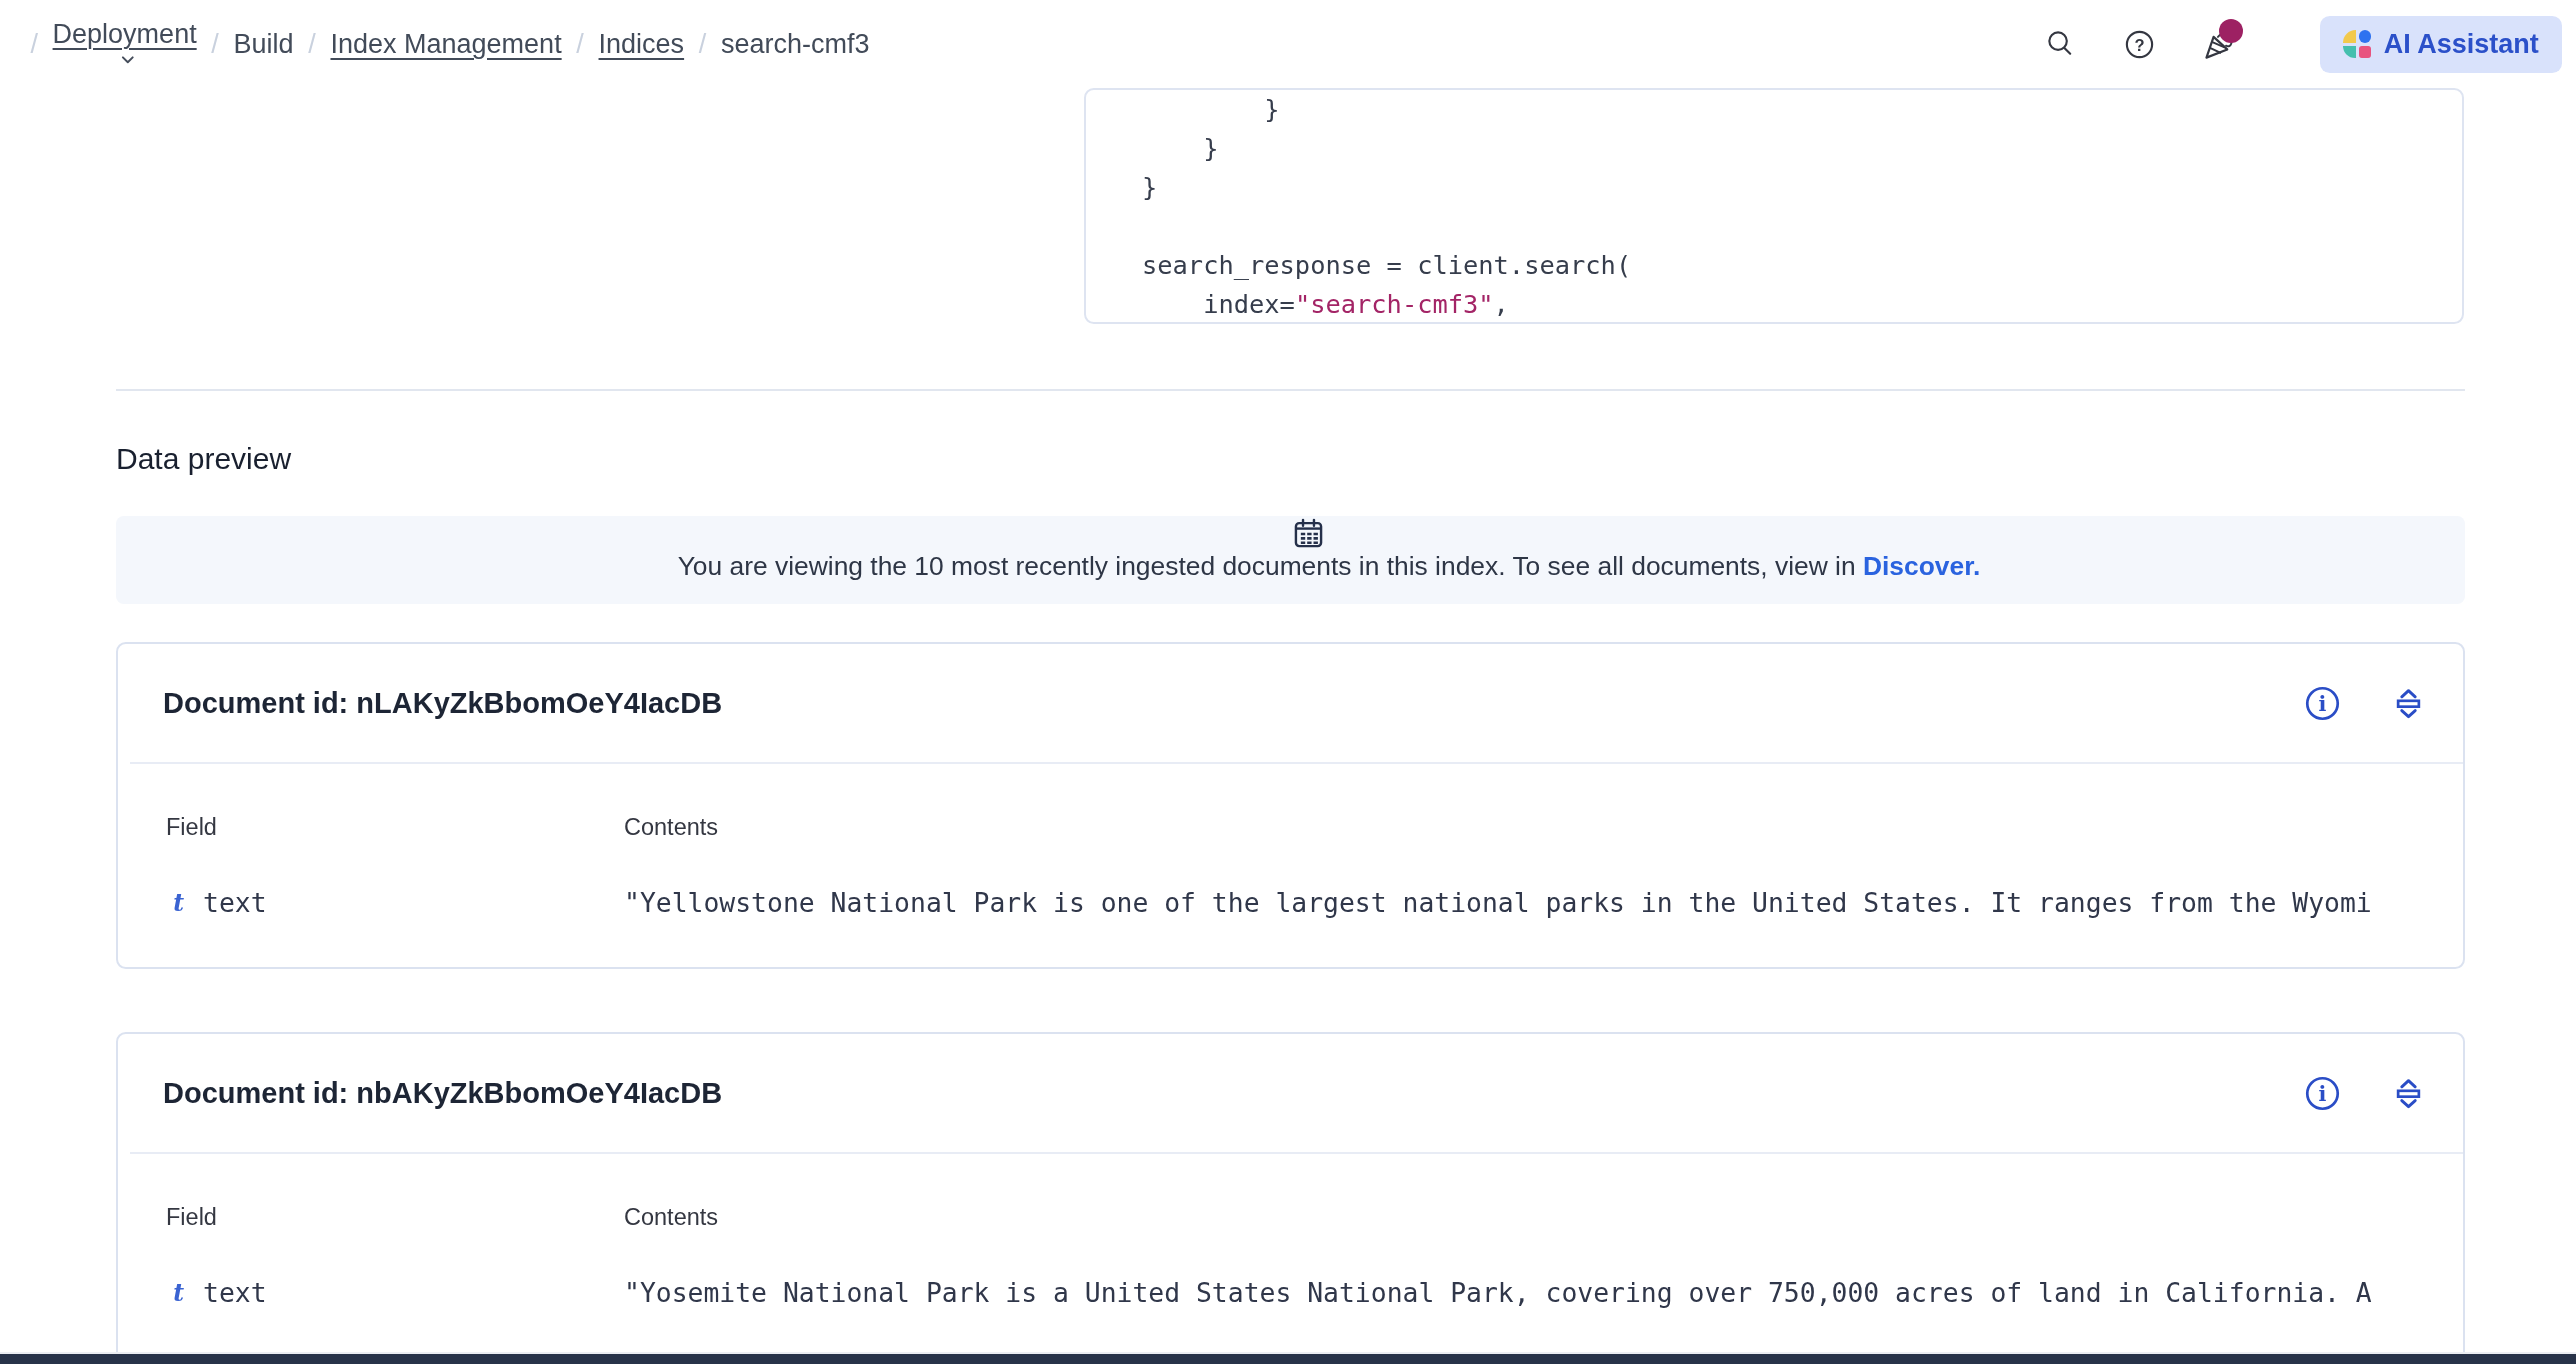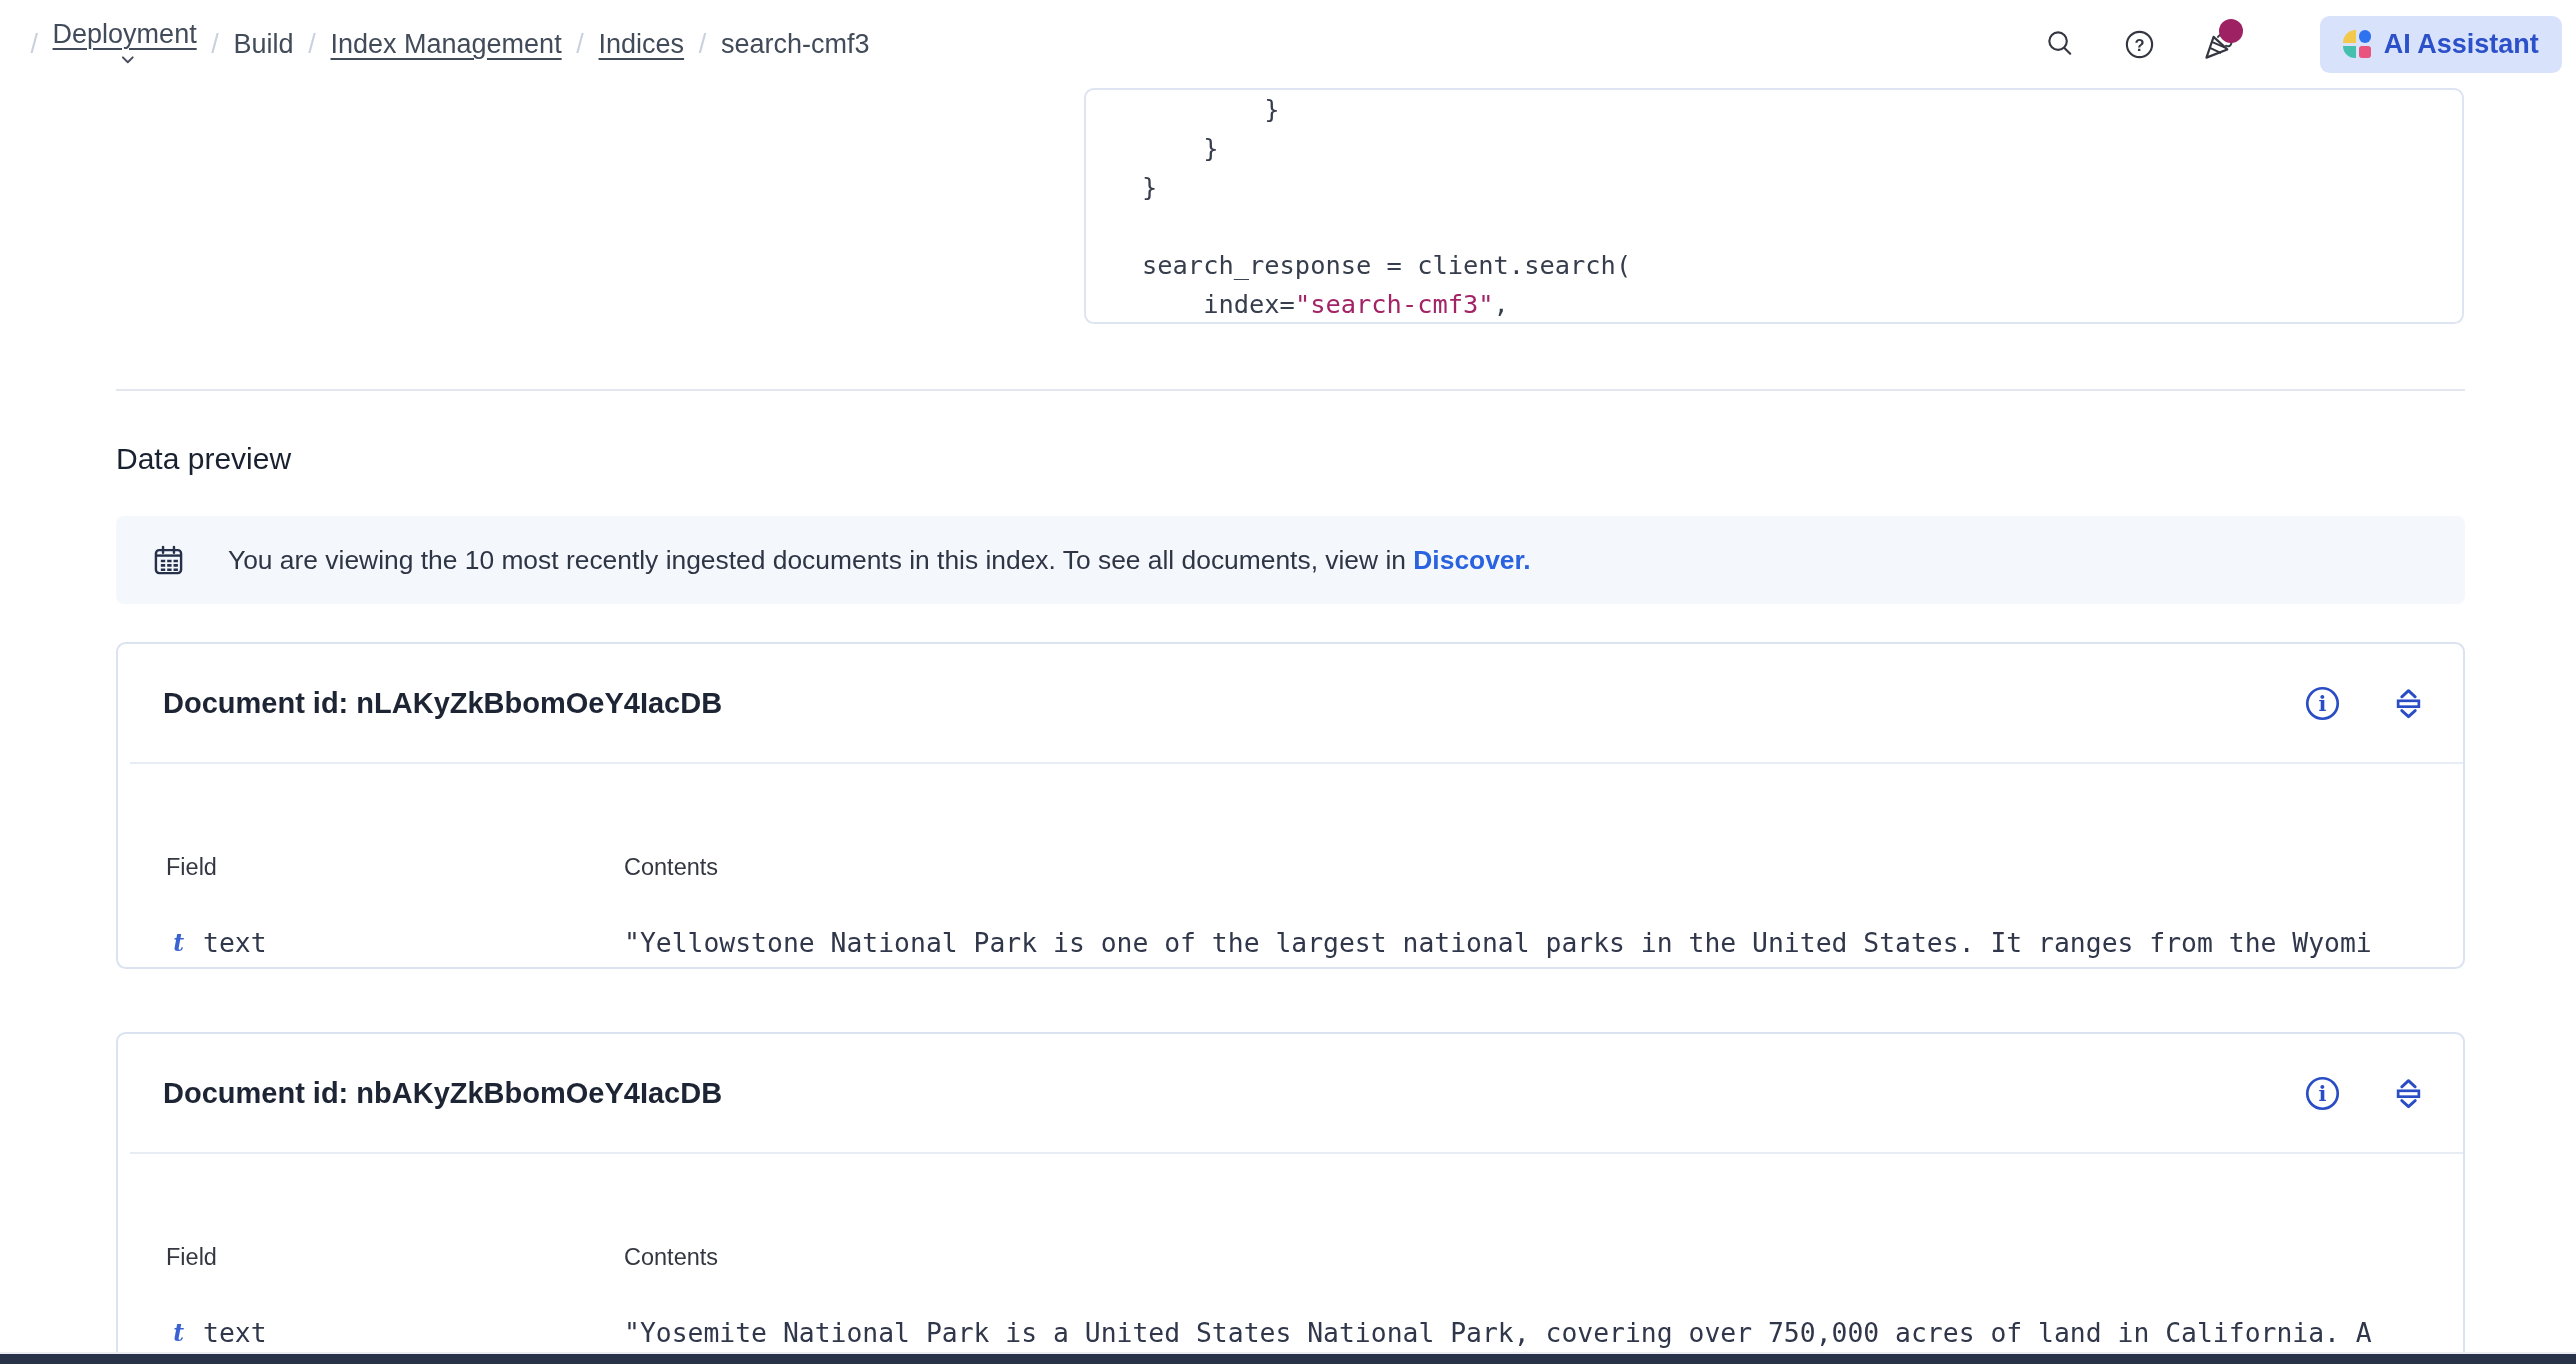--- a/index.html
+++ b/index.html
@@ -28,33 +28,33 @@
   .code-panel { position:absolute; left:1084px; top:88px; width:1380px; height:236px;
     border:2px solid #DEE4F1; border-radius:9.8px; background:#fff; overflow:hidden; }
   .code-pre { padding:0 0 0 56px; font-family:"DejaVu Sans Mono", monospace; font-size:25.4px; color:#363D4C; }
   .code-line { height:39px; line-height:39px; white-space:pre; }
   .code-string { color:#A32466; }
 
   
   .page-divider { position:absolute; left:116px; top:389px; width:2349px; height:2px; background:#E1E6EF; }
   .section-title { position:absolute; left:116px; top:442px; font-size:30px; font-weight:400; color:#19202F; }
   .callout { position:absolute; left:116px; top:516px; width:2349px; height:88px; background:#F4F7FC; border-radius:7.8px;
-    display:flex; align-items:center; padding-left:35px; }
+    display:flex; align-items:center; padding-left:35px;flex-direction:column; }
   .callout-text { margin-left:42px; font-size:26.4px; color:#2E3646; }
   .callout-link { color:#2A63DF; font-weight:600; text-decoration:none; cursor:pointer; }
 
   
   .doc-card { position:absolute; left:116px; width:2349px; background:#fff; border:2px solid #DBE2F0; border-radius:9.8px; }
   .doc-card.first { top:642px; height:327px; }
   .doc-card.second { top:1032px; height:331px; }
   .doc-head { height:120px; display:flex; align-items:center; padding:0 35px 0 33px; border-bottom:2px solid #E8ECF5;margin-left:12px; }
   .doc-title { font-size:29px; font-weight:700; color:#1D2535; }
   .doc-actions { margin-left:auto; display:flex; align-items:center; gap:47px; }
   .doc-icon-btn { width:39px; height:39px; border:none; background:transparent; display:flex; align-items:center; justify-content:center; cursor:pointer; padding:0; }
-  .doc-body { padding:49px 29px 0 48px;margin-top:40px; }
+  .doc-body { padding:49px 29px 0 48px; }
   .t-row { display:flex; align-items:center; }
   .t-row.head { height:29px; margin-bottom:44px; }
   .t-row.data { height:33px; }
   .cell-field { width:458px; flex:0 0 458px; display:flex; align-items:center; }
   .cell-contents { flex:1; overflow:hidden; }
   .col-label { font-size:23.5px; color:#343741; font-weight:500; }
   .token-t { font-family:"DejaVu Serif", serif; font-style:italic; font-weight:700; font-size:23.5px; color:#3A63D2; width:25.4px; text-align:center; }
   .mono-cell { font-family:"DejaVu Sans Mono", monospace; font-size:26.4px; color:#30374a; white-space:pre; }
   .cell-field .mono-cell { margin-left:11.7px; }
 

